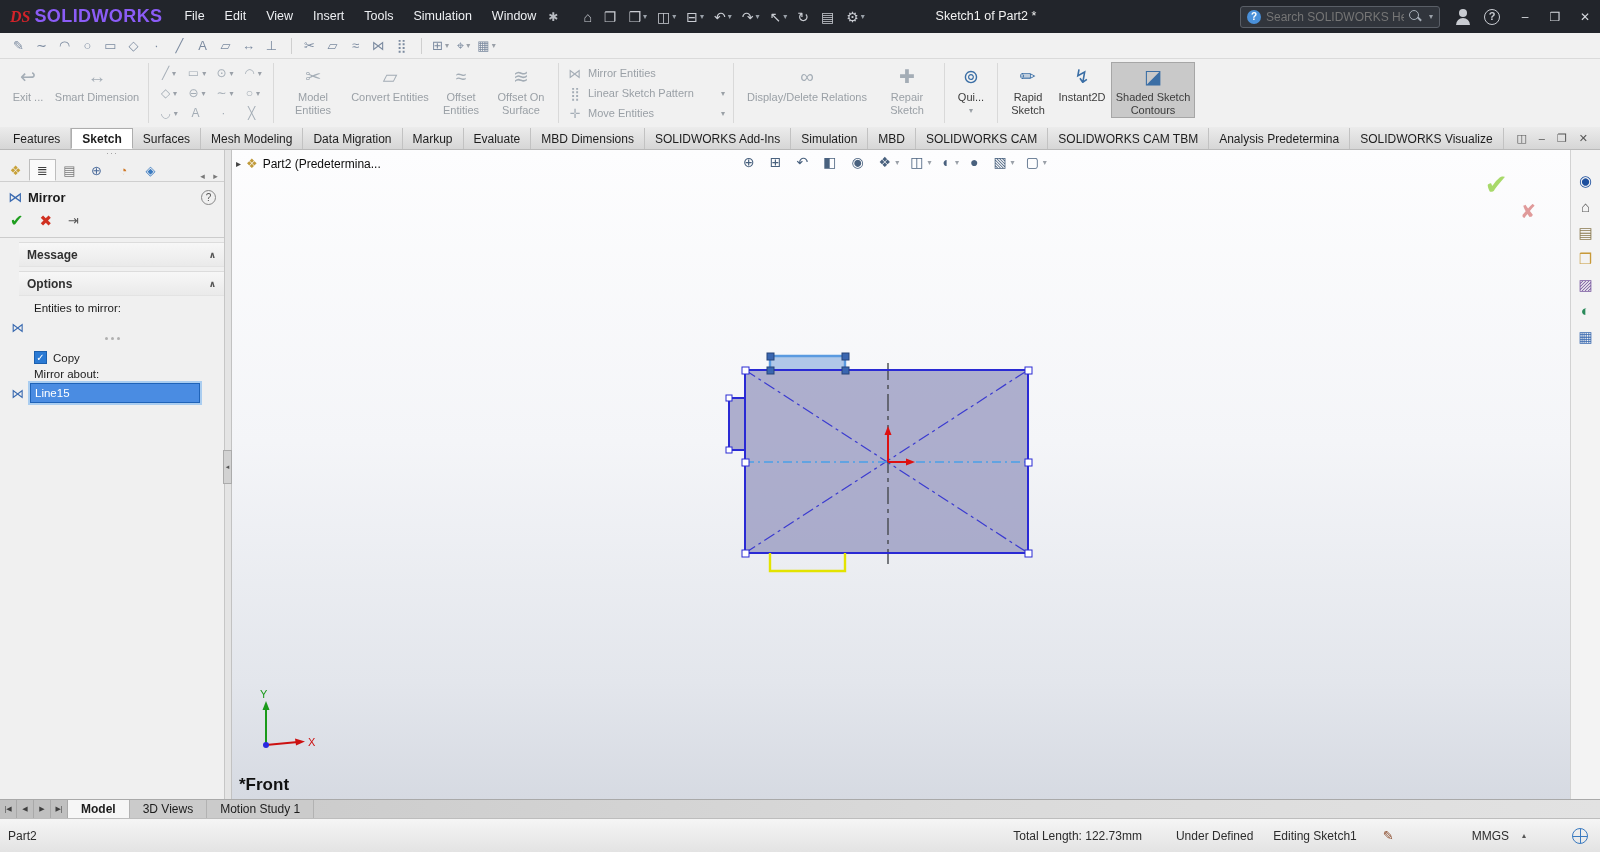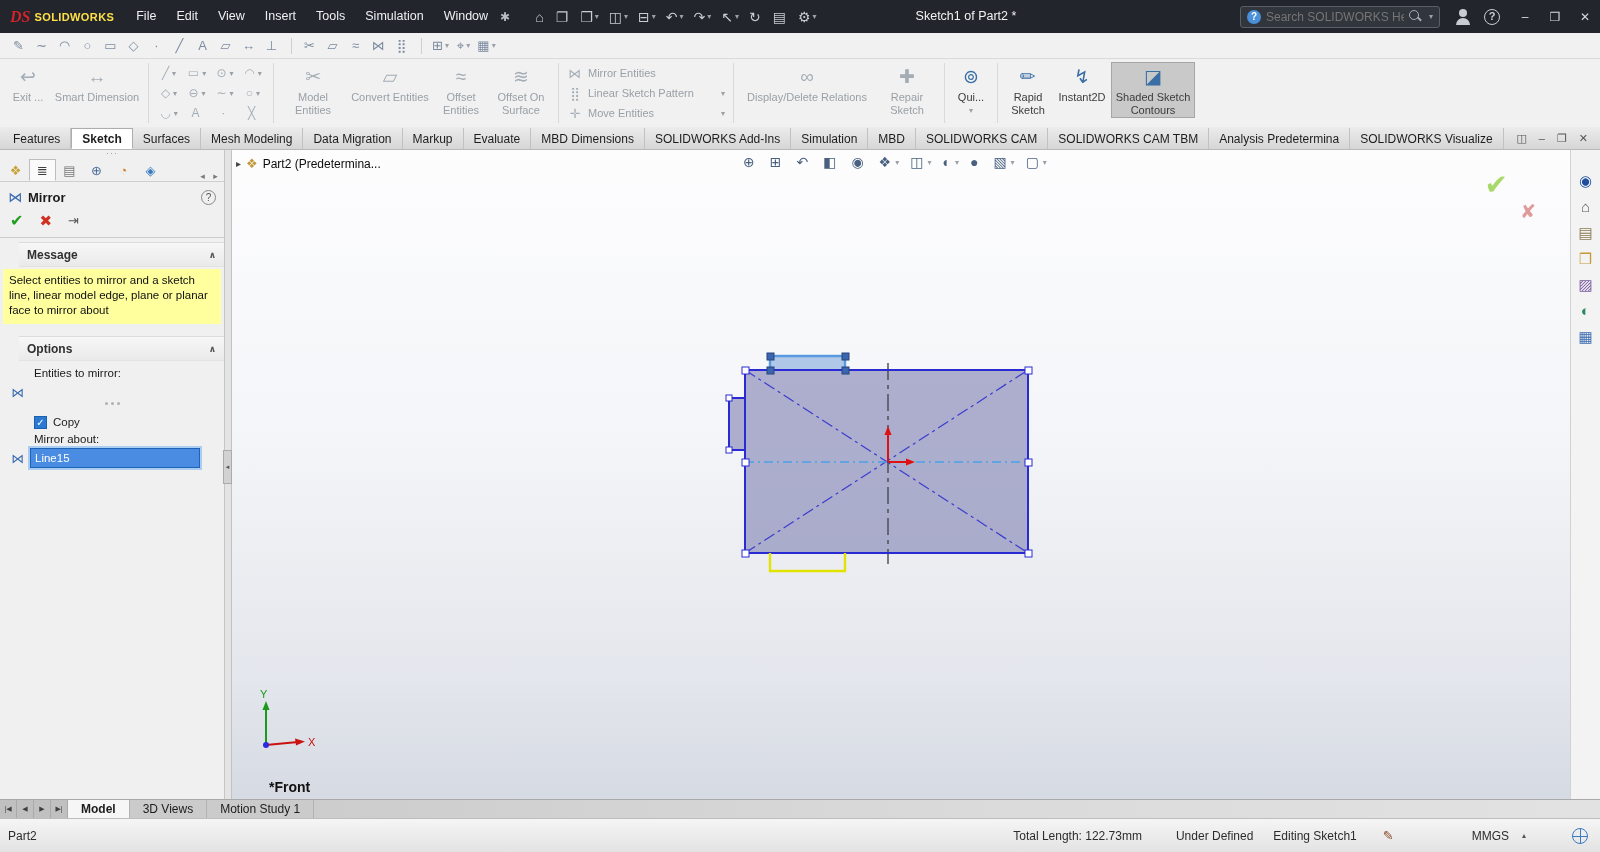--- a/index.html
+++ b/index.html
@@ -3,29 +3,29 @@
 <meta charset="utf-8">
 <style>
   * { margin:0; padding:0; box-sizing:border-box; }
   html,body { width:1600px; height:852px; }
   body { font-family:"Liberation Sans","DejaVu Sans",sans-serif; font-size:12px; color:#222; background:#f0f0f0; overflow:hidden; position:relative; }
 
   
   .titlebar { position:absolute; top:0; left:0; width:1600px; height:33px; background:var(--titlebar-bg,#22252b); display:flex; align-items:center; color:#e9e9e9; z-index:10; }
   .logo { display:flex; align-items:center; padding:0 12px 0 10px; gap:4px; }
   .logo-mark { color:var(--brand-red,#d2232a); font-family:"Liberation Serif","DejaVu Serif",serif; font-style:italic; font-weight:bold; font-size:16px; }
-  .logo-text { color:#fde047; font-weight:bold; font-size:11px; letter-spacing:.4px; }
+  .logo-text { color:#8b5cf6; font-weight:bold; font-size:18px; letter-spacing:.4px; }
   .menubar { display:flex; align-items:center; }
   .menu-item { padding:0 10px; font-size:12.5px; line-height:33px; color:#eef0f3; }
   .pin { color:#b9bcc2; margin:0 6px 0 2px; font-size:12px; }
   .tb-tools { display:flex; align-items:center; margin-left:14px; }
   .tb-tool { display:flex; align-items:center; padding:0 5px; height:33px; }
   .tb-glyph { font-size:14px; color:#c9ccd2; }
   .tb-caret, .caret { font-size:8px; color:#9aa0a8; margin-left:2px; }
-  .doc-title { position:absolute; left:816px; width:300px; top:0; line-height:33px; text-align:center; font-size:12.5px; color:#f2f2f2; }
+  .doc-title { position:absolute; left:836px; width:300px; top:0; line-height:33px; text-align:center; font-size:12.5px; color:#f2f2f2; }
   .tb-right { margin-left:auto; display:flex; align-items:center; height:33px; }
   .search-box { width:200px; height:22px; background:#31353c; border:1px solid #5a5f67; border-radius:3px; display:flex; align-items:center; gap:5px; padding:0 6px; }
   .search-q { width:14px; height:14px; border-radius:50%; background:#4a90d9; color:#fff; font-size:10px; font-weight:bold; text-align:center; line-height:14px; flex:none; }
   .search-input { flex:1; min-width:0; background:transparent; border:none; outline:none; color:#a6adb6; font-family:inherit; font-size:12px; }
   .mag { position:relative; width:13px; height:13px; flex:none; }
   .mag::before { content:""; position:absolute; top:0; left:0; width:8px; height:8px; border:1.5px solid #a6adb6; border-radius:50%; }
   .mag::after { content:""; position:absolute; left:8px; top:8px; width:5px; height:1.5px; background:#a6adb6; transform:rotate(45deg); }
   .user-ico { position:relative; width:18px; height:18px; margin:0 12px 0 14px; }
   .user-ico::before { content:""; position:absolute; top:1px; left:5px; width:8px; height:8px; border-radius:50%; background:#c9ccd2; }
   .user-ico::after { content:""; position:absolute; bottom:1px; left:2px; width:14px; height:7px; border-radius:7px 7px 0 0; background:#c9ccd2; }
@@ -106,21 +106,21 @@
   
   .viewport { flex:1; position:relative; background:linear-gradient(180deg,#fdfdfe 0%,#f4f5f8 45%,#e3e6ec 82%,#d6dae2 100%); overflow:hidden; }
   .sketch-svg { position:absolute; inset:0; width:100%; height:100%; }
   .vp-breadcrumb { position:absolute; top:6px; left:4px; display:flex; align-items:center; gap:5px; font-size:12px; color:#0d0d0d; }
   .vp-expand { color:#444; font-size:10px; }
   .part-icon { color:#c09a3a; font-size:13px; }
   .vp-toolbar { position:absolute; top:4px; left:50%; transform:translateX(-52%); display:flex; align-items:center; gap:11px; }
   .vpt { display:flex; align-items:center; gap:2px; color:#49617e; font-size:14px; }
   .confirm-check { position:absolute; top:18px; right:62px; color:var(--confirm-green,#9fd65a); font-size:28px; opacity:.9; }
   .confirm-x { position:absolute; top:50px; right:34px; color:var(--cancel-red,#e09a9a); font-size:19px; }
-  .view-label { position:absolute; left:7px; bottom:4px; font-size:14px; font-weight:bold; color:#111;margin-left:30px; }
+  .view-label { position:absolute; left:7px; bottom:4px; font-size:17px; font-weight:bold; color:#111; }
 
   
   .taskpane { width:30px; flex:none; background:#f3f3f3; border-left:1px solid #d2d2d2; display:flex; flex-direction:column; align-items:center; padding-top:22px; gap:9px; }
   .tp-icon { font-size:15px; line-height:17px; }
 
   
   .bottomtabs { position:absolute; left:0; bottom:34px; width:1600px; height:19px; background:linear-gradient(90deg,#c6c6c6,#dadada 60%,#e2e2e2); border-top:1px solid #a9a9a9; display:flex; align-items:stretch; }
   .bt-nav { display:flex; }
   .bt-nav .nav-b { width:17px; display:flex; align-items:center; justify-content:center; font-size:7px; color:#3f3f3f; background:#c0c0c0; border-right:1px solid #a9a9a9; }
   .bt-tabs { display:flex; }
@@ -509,21 +509,20 @@
     </div>
     <div class="pm-actions">
       <span class="pm-ok">✔</span>
       <span class="pm-cancel">✖</span>
       <span class="pm-pin">⇥</span>
     </div>
     <div class="sec-head">
       <span>Message</span>
       <span class="sec-chev">∧</span>
     </div>
-    <div class="pm-msg">Select entities to mirror and a sketch line, linear model edge, plane or planar face to mirror about</div>
     <div class="sec-head">
       <span>Options</span>
       <span class="sec-chev">∧</span>
     </div>
     <div class="opt-body">
       <div class="field-label">Entities to mirror:</div>
       <div class="pm-row">
         <span class="row-icon">⋈</span>
       </div>
       <div class="lb-resize">

